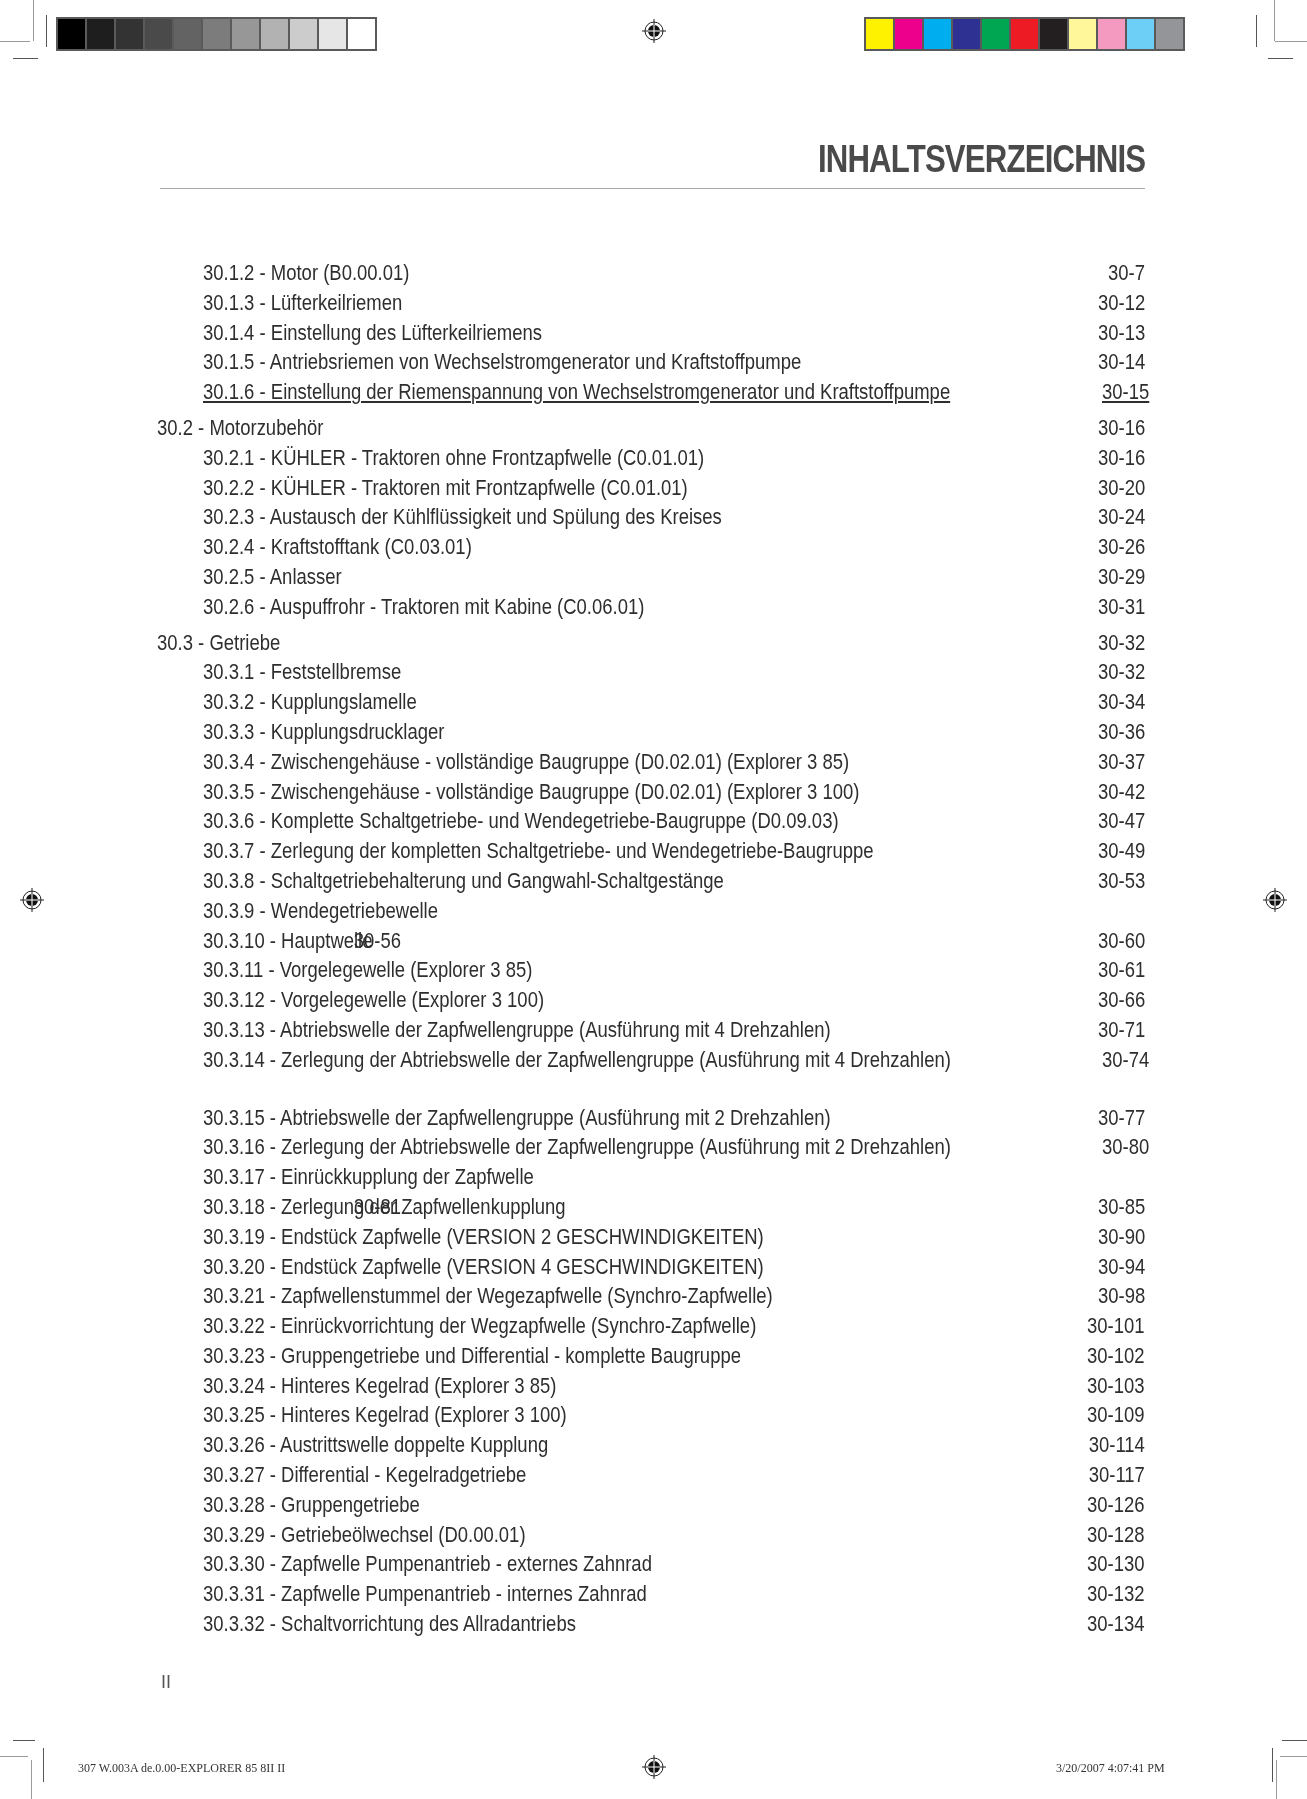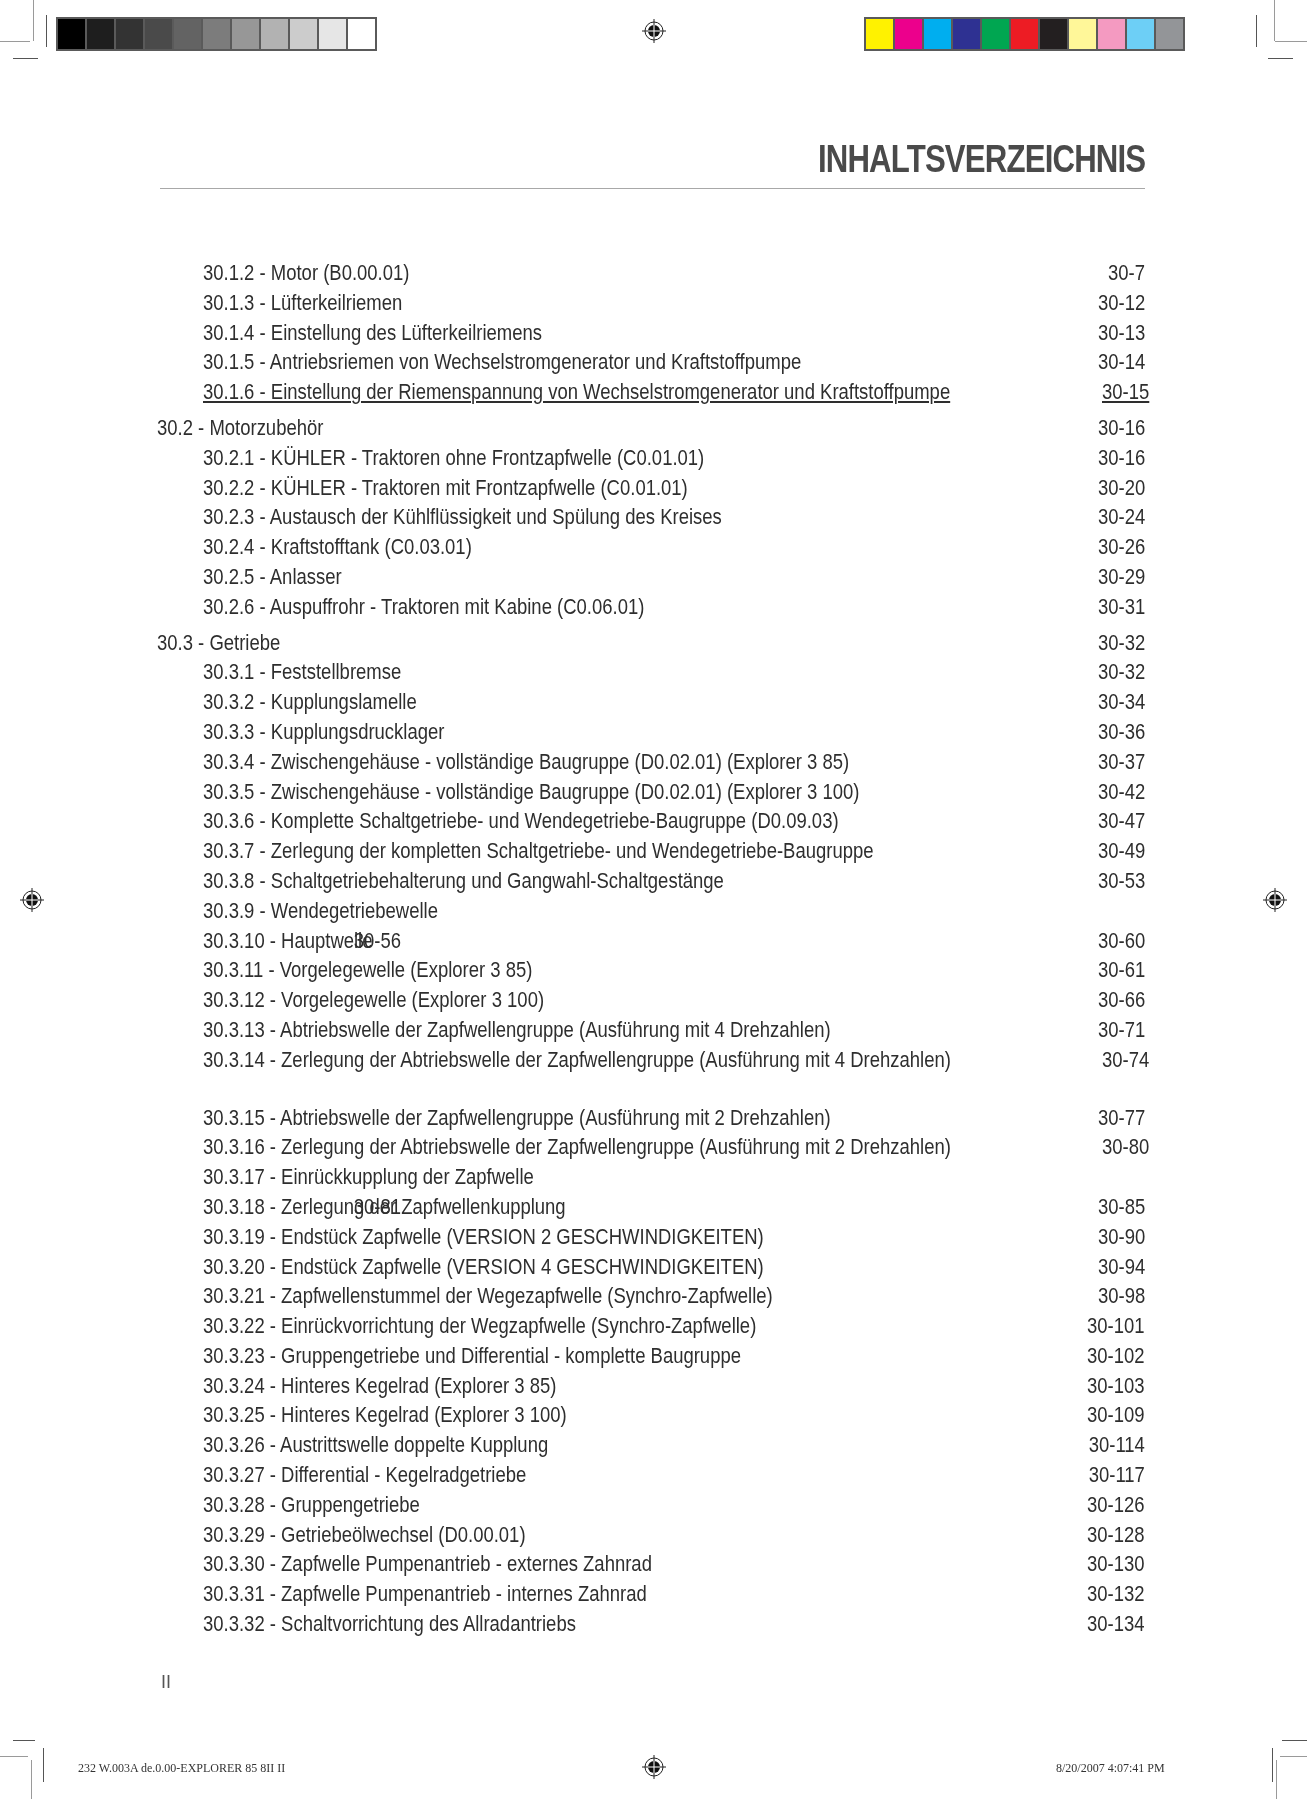--- a/index.html
+++ b/index.html
@@ -299,14 +299,14 @@
       <span class="pg">30-132</span>
     </div>
     <div class="row sub" style="padding-left: 23px;">
       <span class="txt">30.3.32 - Schaltvorrichtung des Allradantriebs</span>
       <span class="pg">30-134</span>
     </div>
   </div>
 
 <div class="pagenum">II</div>
 
-<div class="footer-left">232 W.003A de.0.00-EXPLORER 85 8II   II</div>
-<div class="footer-right">8/20/2007   4:07:41 PM</div>
+<div class="footer-left">307 W.003A de.0.00-EXPLORER 85 8II   II</div>
+<div class="footer-right">3/20/2007   4:07:41 PM</div>
 
 </body></html>

